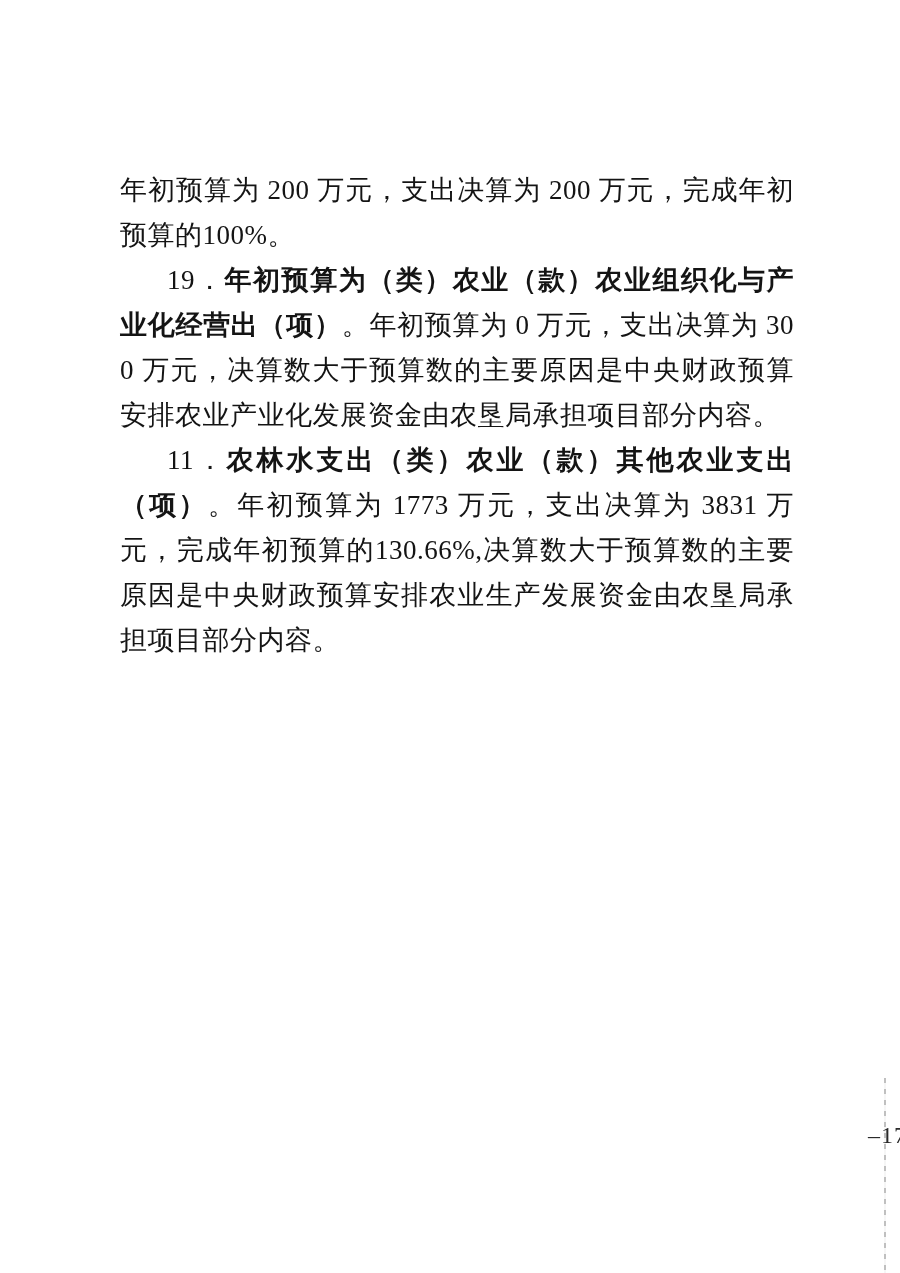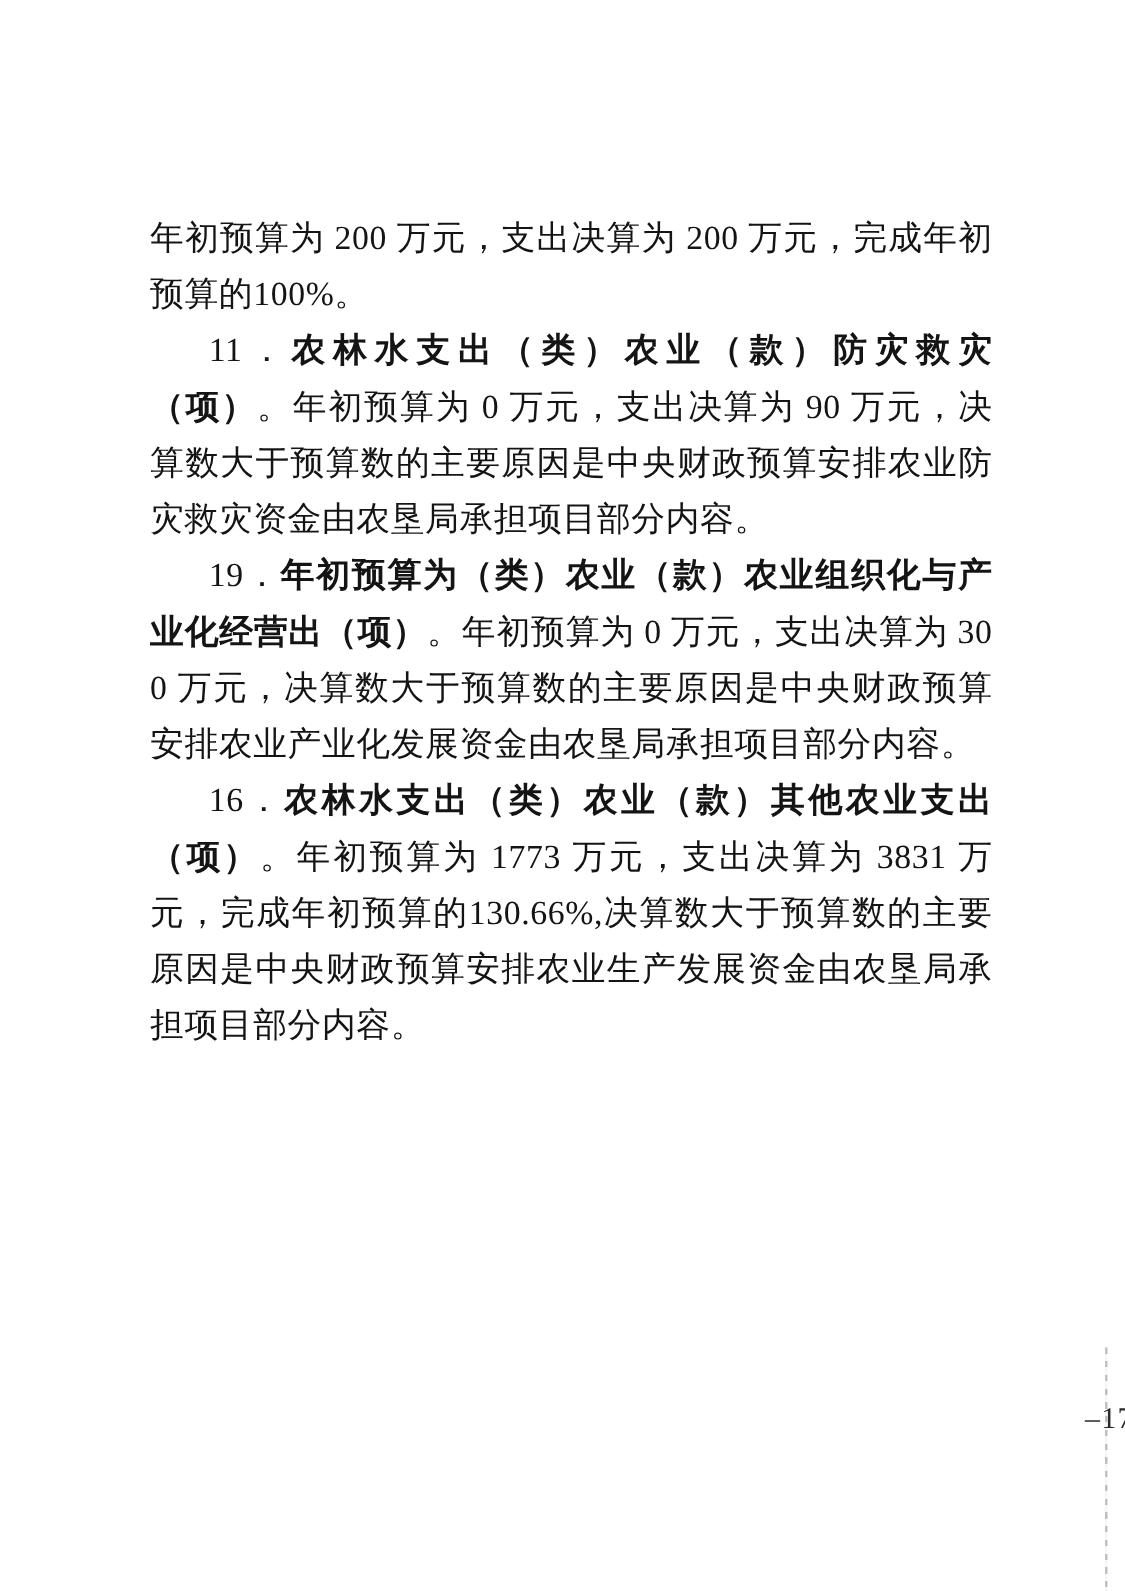--- a/index.html
+++ b/index.html
@@ -62,19 +62,18 @@
       rgba(140, 140, 140, 0.08) 5px 11px
     );
   }
 </style>
 </head>
 <body>
 
 <div class="page">
   <div class="doc-body">
       <p class="para"><span class="run">年初预算为 200 万元，支出决算为 200 万元，完成年初预算的100%。</span></p>
-      <p class="para indent"><span class="run">11．</span><span class="run bold">农林水支出（类）农业（款）防灾救灾（项）</span><span class="run">。年初预算为 0 万元，支出决算为 90 万元，决算数大于预算数的主要原因是中央财政预算安排农业防灾救灾资金由农垦局承担项目部分内容。</span></p>
       <p class="para indent"><span class="run">19．</span><span class="run bold">年初预算为（类）农业（款）农业组织化与产业化经营出（项）</span><span class="run">。年初预算为 0 万元，支出决算为 300 万元，决算数大于预算数的主要原因是中央财政预算安排农业产业化发展资金由农垦局承担项目部分内容。</span></p>
-      <p class="para indent"><span class="run">16．</span><span class="run bold">农林水支出（类）农业（款）其他农业支出（项）</span><span class="run">。年初预算为 1773 万元，支出决算为 3831 万元，完成年初预算的130.66%,决算数大于预算数的主要原因是中央财政预算安排农业生产发展资金由农垦局承担项目部分内容。</span></p>
+      <p class="para indent"><span class="run">11．</span><span class="run bold">农林水支出（类）农业（款）其他农业支出（项）</span><span class="run">。年初预算为 1773 万元，支出决算为 3831 万元，完成年初预算的130.66%,决算数大于预算数的主要原因是中央财政预算安排农业生产发展资金由农垦局承担项目部分内容。</span></p>
     </div>
   <div class="page-number">–17–</div>
   <div class="scan-artifact-line"></div>
 </div>
 
 </body></html>

